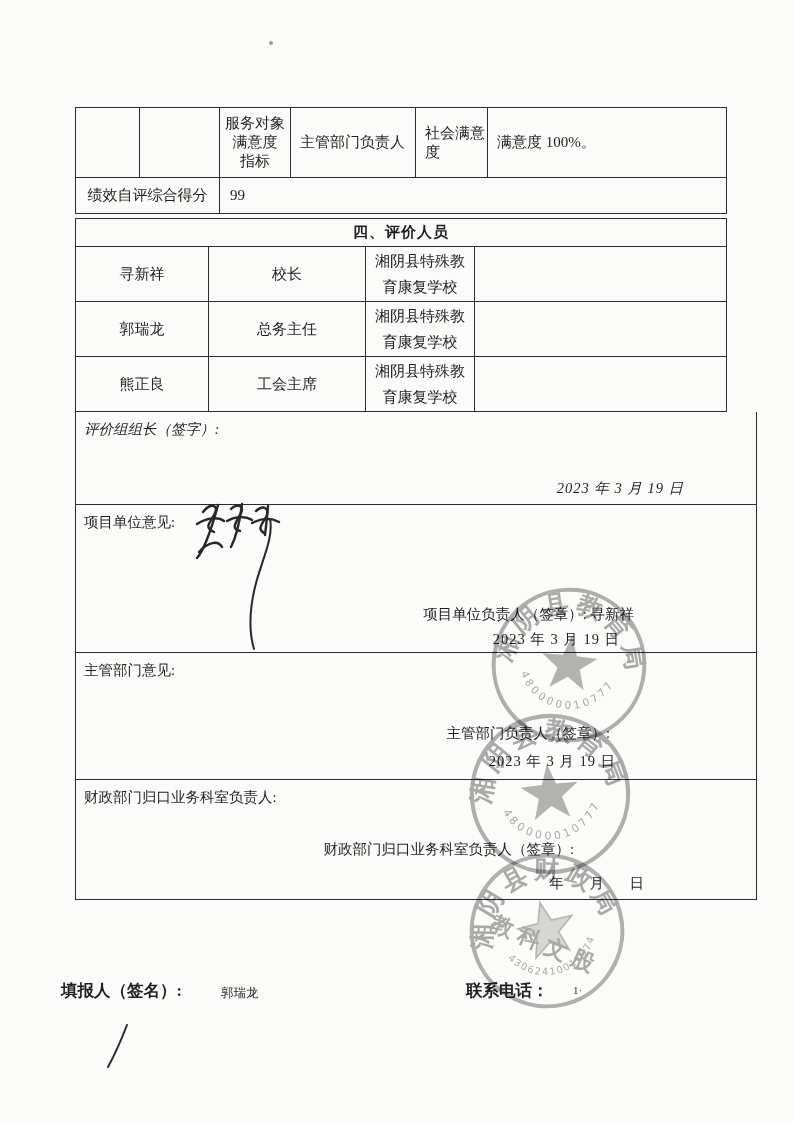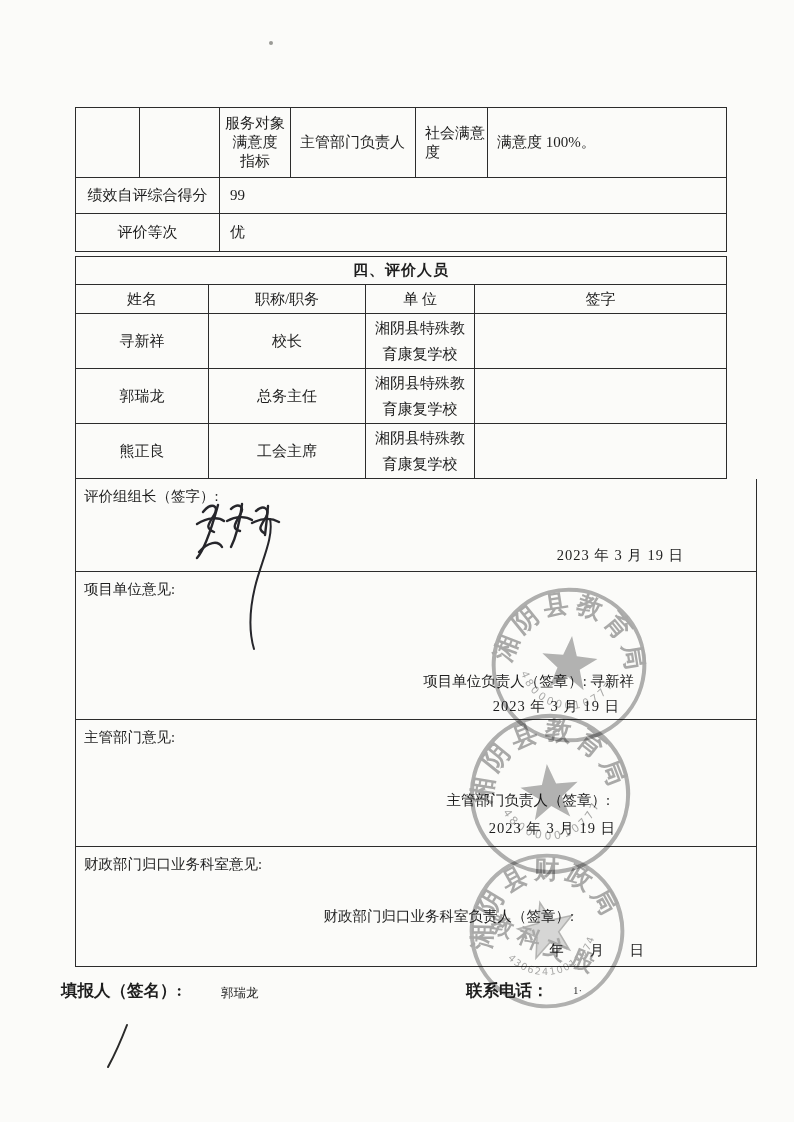--- a/index.html
+++ b/index.html
@@ -31,21 +31,21 @@
   .tB .title-row td{height:27px;font-weight:bold;font-size:15px;letter-spacing:1px;}
   .tB .head-row td{height:28px;}
   .tB .data-row td{height:54px;}
   .org{font-size:14px;line-height:26px;margin-top:20px;}
   .org span{display:block;}
   
   .sections{border:1px solid #2c2c2c;border-top:none;}
   .section{position:relative;border-bottom:1px solid #2c2c2c;}
   .section:last-child{border-bottom:none;}
   .sec-label{position:absolute;left:8px;top:8px;font-size:14.5px;}
-  .s1{height:92px;}
+  .s1{height:92px;font-style:italic;}
   .s2{height:147px;}
   .s3{height:126px;}
   .s4{height:119px;}
   .date-line{position:absolute;font-size:14.5px;letter-spacing:1px;}
   .sign-line{position:absolute;font-size:14.5px;}
   .s1 .date-line{right:72px;bottom:6px;}
   .s2 .sign-line{right:122px;bottom:28px;}
   .s2 .date-line{right:136px;bottom:3px;}
   .s3 .sign-line{right:146px;bottom:36px;}
   .s3 .date-line{right:140px;bottom:8px;}
@@ -100,44 +100,34 @@
           <span style="display:block">指标</span>
         </td>
         <td class="small-cell">主管部门负责人</td>
         <td class="small-cell">社会满意度</td>
         <td class="small-cell">满意度 100%。</td>
       </tr>
       <tr class="r2">
         <td colspan="2" class="center">绩效自评综合得分</td>
         <td colspan="4" class="val-cell">99</td>
       </tr>
-      <tr class="r3">
-        <td colspan="2" class="center">评价等次</td>
-        <td colspan="4" class="val-cell">优</td>
-      </tr>
     </tbody>
       </table>
 
     <table class="tB">
       <colgroup>
           <col style="width:133px">
           <col style="width:157px">
           <col style="width:109px">
           <col style="width:252px">
         </colgroup>
       <tbody>
           <tr class="title-row">
         <td colspan="4">四、评价人员</td>
       </tr>
-      <tr class="head-row">
-        <td>姓名</td>
-        <td>职称/职务</td>
-        <td>单  位</td>
-        <td>签字</td>
-      </tr>
       <tr class="data-row">
         <td>寻新祥</td>
         <td>校长</td>
         <td class="org">
           <span>湘阴县特殊教</span>
           <span>育康复学校</span>
         </td>
         <td></td>
       </tr>
       <tr class="data-row">
@@ -173,21 +163,21 @@
           <span>寻新祥</span>
         </div>
         <div class="date-line">2023 年 3 月 19 日</div>
       </div>
       <div class="section s3">
         <div class="sec-label">主管部门意见:</div>
         <div class="sign-line">主管部门负责人（签章）:</div>
         <div class="date-line">2023 年 3 月 19 日</div>
       </div>
       <div class="section s4">
-        <div class="sec-label">财政部门归口业务科室意见:</div>
+        <div class="sec-label">财政部门归口业务科室负责人:</div>
         <div class="sign-line">财政部门归口业务科室负责人（签章）:</div>
         <div class="date-line">年 月 日</div>
       </div>
     </div>
   </div>
 
   <svg class="signature" width="92" height="168" viewBox="0 0 92 168">
     <g fill="none" stroke="#26262b" stroke-width="2.4" stroke-linecap="round">
       <path d="M10,20 C18,10 27,13 21,23 C15,33 12,36 21,40"></path>
       <path d="M4,32 C15,25 26,25 31,29"></path>

